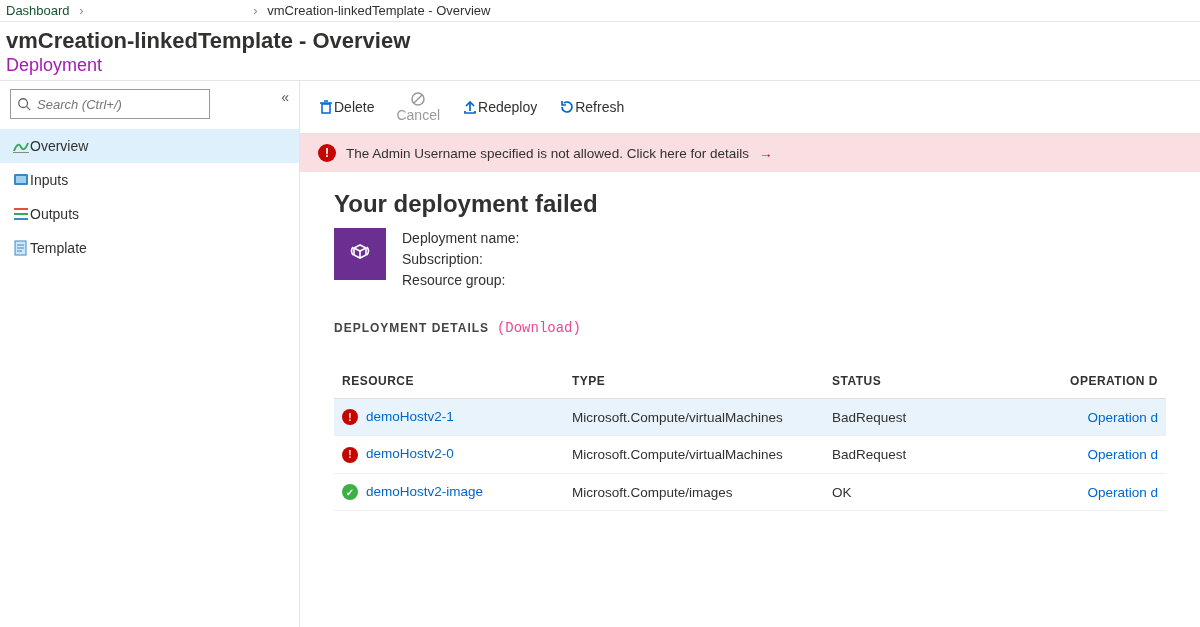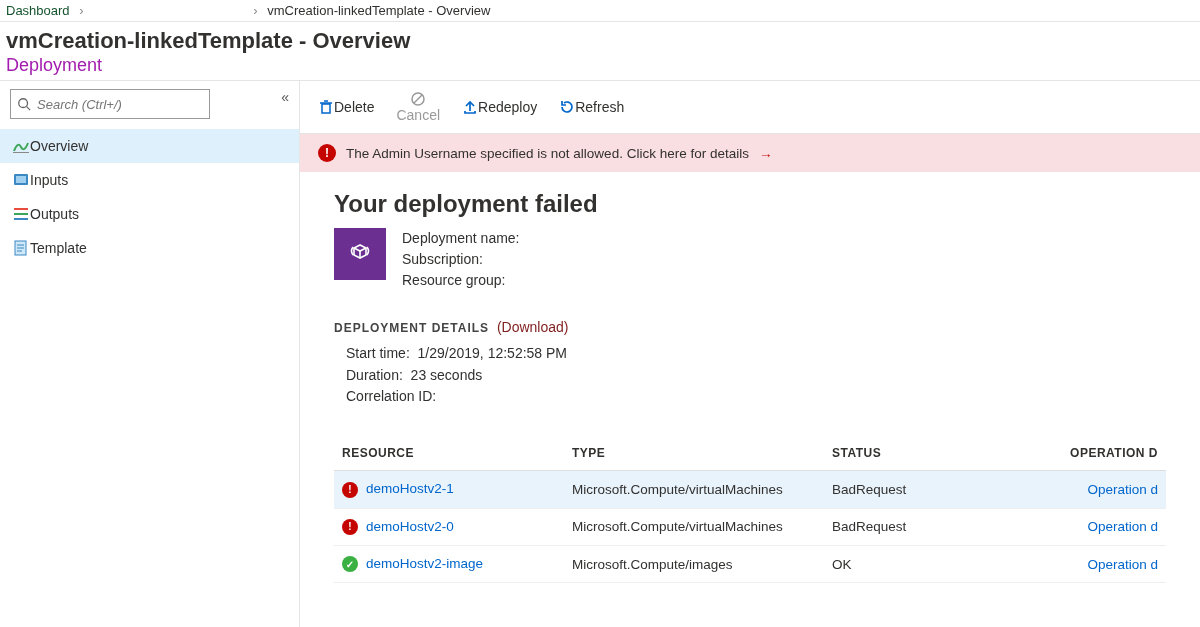--- a/index.html
+++ b/index.html
@@ -35,21 +35,21 @@
   .alert .arrow { color:#c50500; font-weight:700; }
 
   .content { padding: 18px 34px; overflow:auto; flex:1; }
   .content h2 { font-size:24px; font-weight:600; margin-bottom:10px; }
   .content .desc { font-size:14px; color:#323130; margin-bottom:18px; white-space:nowrap; }
   .dep-row { display:flex; gap:16px; align-items:flex-start; margin-bottom:28px;}
   .dep-badge { width:52px; height:52px; background:#6b2e91; display:flex; align-items:center; justify-content:center;}
   .dep-badge svg { color:#fff; }
   .dep-info { font-size:14px; line-height:1.5; }
   .section-label { font-size:12px; letter-spacing:1px; color:#444; font-weight:600; }
-  .dl-link { color:#7f1d1d; cursor:pointer; }
+  .dl-link { color:#ec4899; cursor:pointer;font-family:Liberation Mono, monospace; }
   .detail-lines { margin-top:8px; font-size:14px; line-height:1.55; padding-left:12px; }
 
   table { width:100%; border-collapse:collapse; margin-top:28px; font-size:13.5px; table-layout:fixed;}
   th { text-align:left; font-size:12px; font-weight:700; letter-spacing:0.5px; padding:10px 8px; border-bottom:1px solid #ddd;}
   td { padding:10px 8px; border-bottom:1px solid #eee; white-space:nowrap;}
   tr.rowsel { background:#e9f3fb; }
   .link { color:#0066cc; cursor:pointer; }
   .stat-icon { display:inline-flex; width:16px; height:16px; border-radius:50%; align-items:center; justify-content:center; font-size:10px; color:#fff; font-weight:700; margin-right:8px; vertical-align:middle;}
   .stat-error { background:#c50500; }
   .stat-ok { background:#3bb143; }
@@ -180,25 +180,20 @@
           <div>Deployment name:</div>
           <div>Subscription:</div>
           <div>Resource group:</div>
         </div>
       </div>
 
       <div>
         <span class="section-label">DEPLOYMENT DETAILS</span>
         &nbsp;<span class="dl-link">(Download)</span>
       </div>
-      <div class="detail-lines">
-        <div><span>Start time:</span>&nbsp;&nbsp;<span>1/29/2019, 12:52:58 PM</span></div>
-        <div><span>Duration:</span>&nbsp;&nbsp;<span>23 seconds</span></div>
-        <div>Correlation ID:</div>
-      </div>
 
       <table>
         <colgroup>
             <col class="c-res">
             <col class="c-type">
             <col class="c-status">
             <col class="c-op">
           </colgroup>
         <thead>
           <tr>

